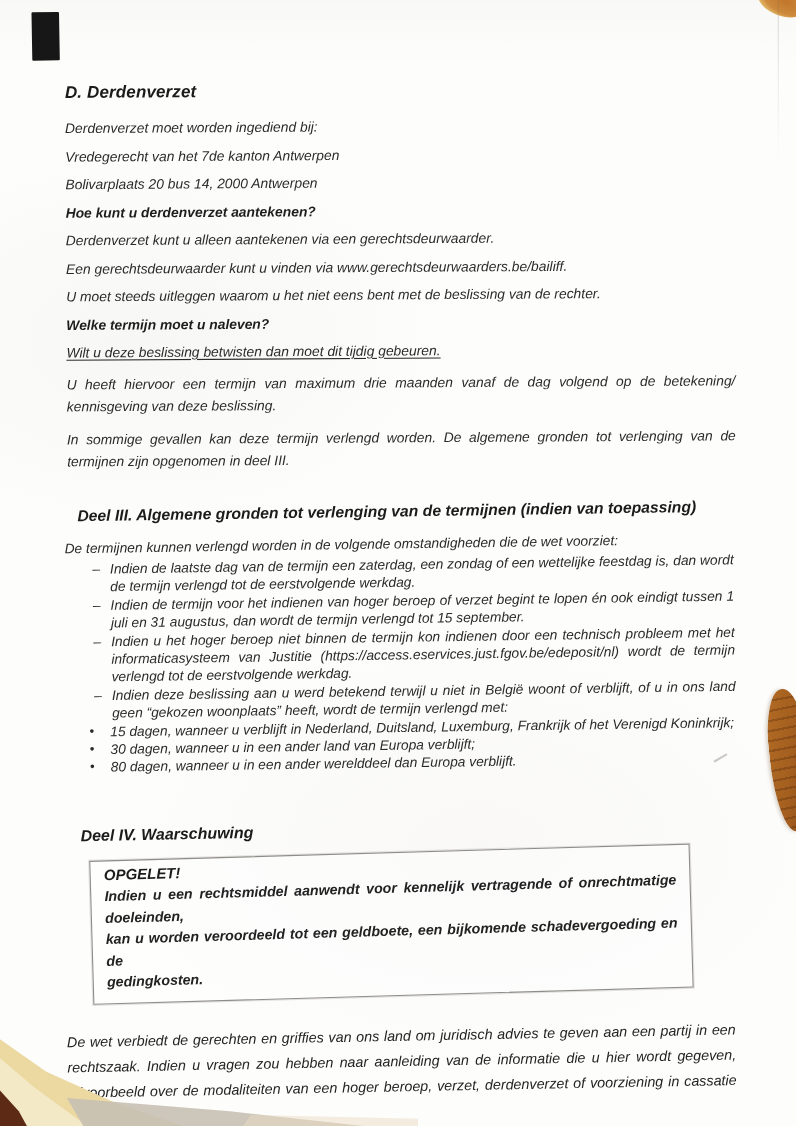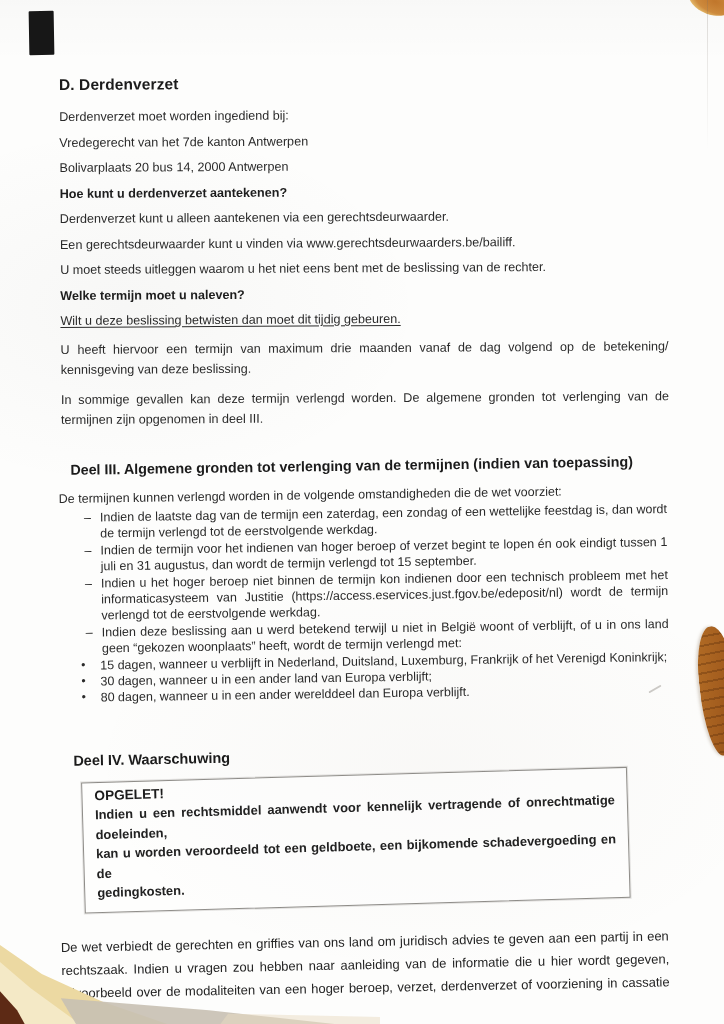--- a/index.html
+++ b/index.html
@@ -3,21 +3,21 @@
 <meta charset="utf-8">
 <style>
   html, body { margin: 0; padding: 0; }
   body {
     width: 724px; height: 1024px;
     overflow: hidden; position: relative;
     background: #fdfdfc;
     font-family: "Liberation Sans", "DejaVu Sans", sans-serif;
     color: #2a2a2a;
   }
-  .page { position: absolute; inset: 0; }
+  .page { position: absolute; inset: 0; font-style: italic; }
   
   .page-shading {
     position: absolute; inset: 0; pointer-events: none;
     background:
       radial-gradient(ellipse 420px 260px at 18% 30%, rgba(80,80,80,0.035), transparent 70%),
       radial-gradient(ellipse 500px 300px at 60% 75%, rgba(120,100,80,0.03), transparent 70%),
       linear-gradient(180deg, rgba(0,0,0,0.02), transparent 6%);
   }
   .content {
     position: absolute; left: 0; top: 0; width: 724px;

